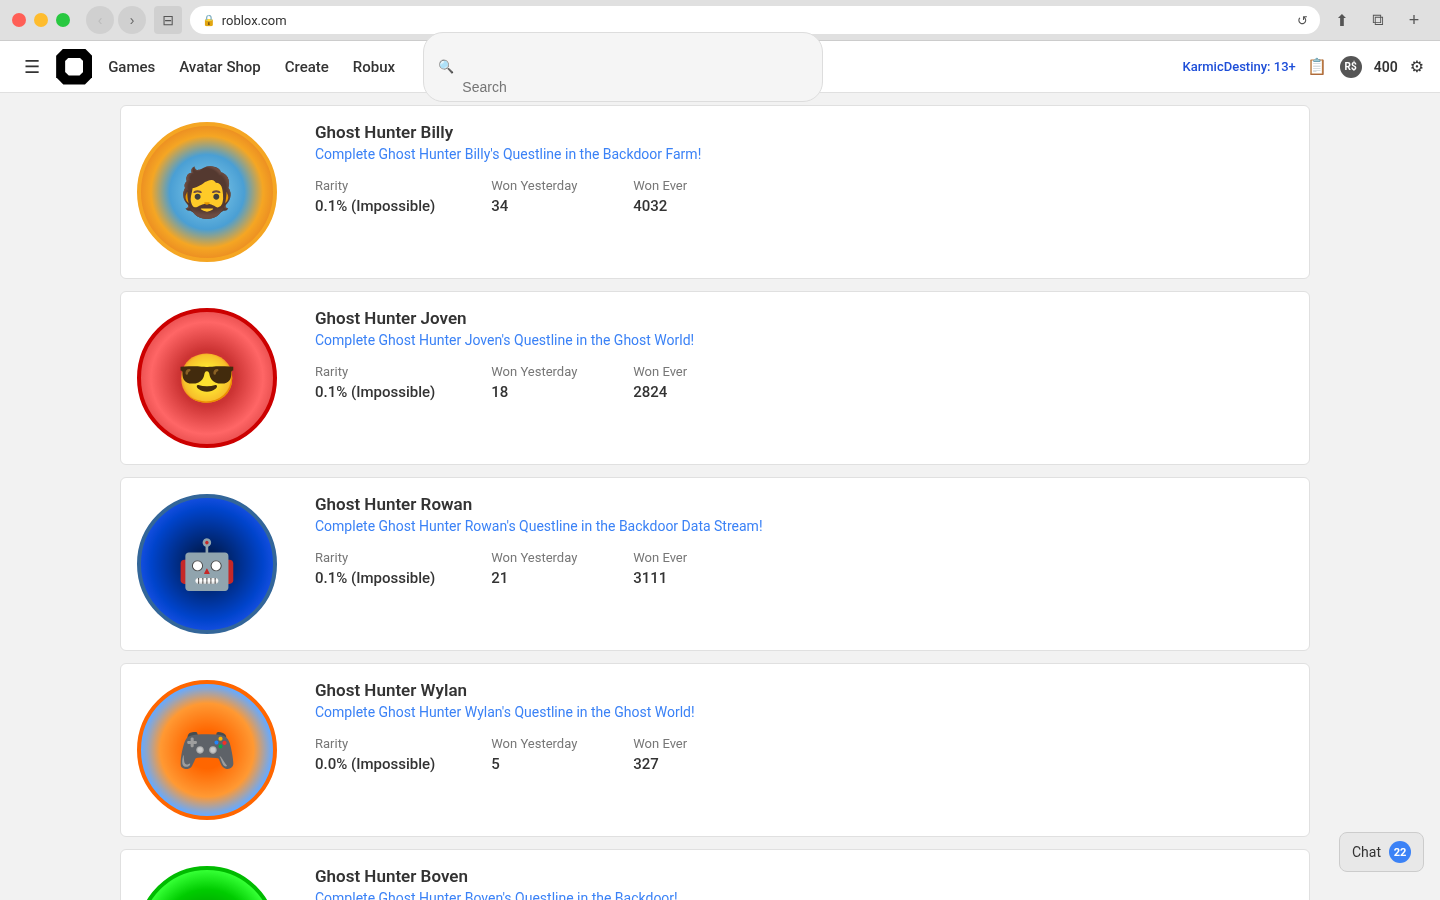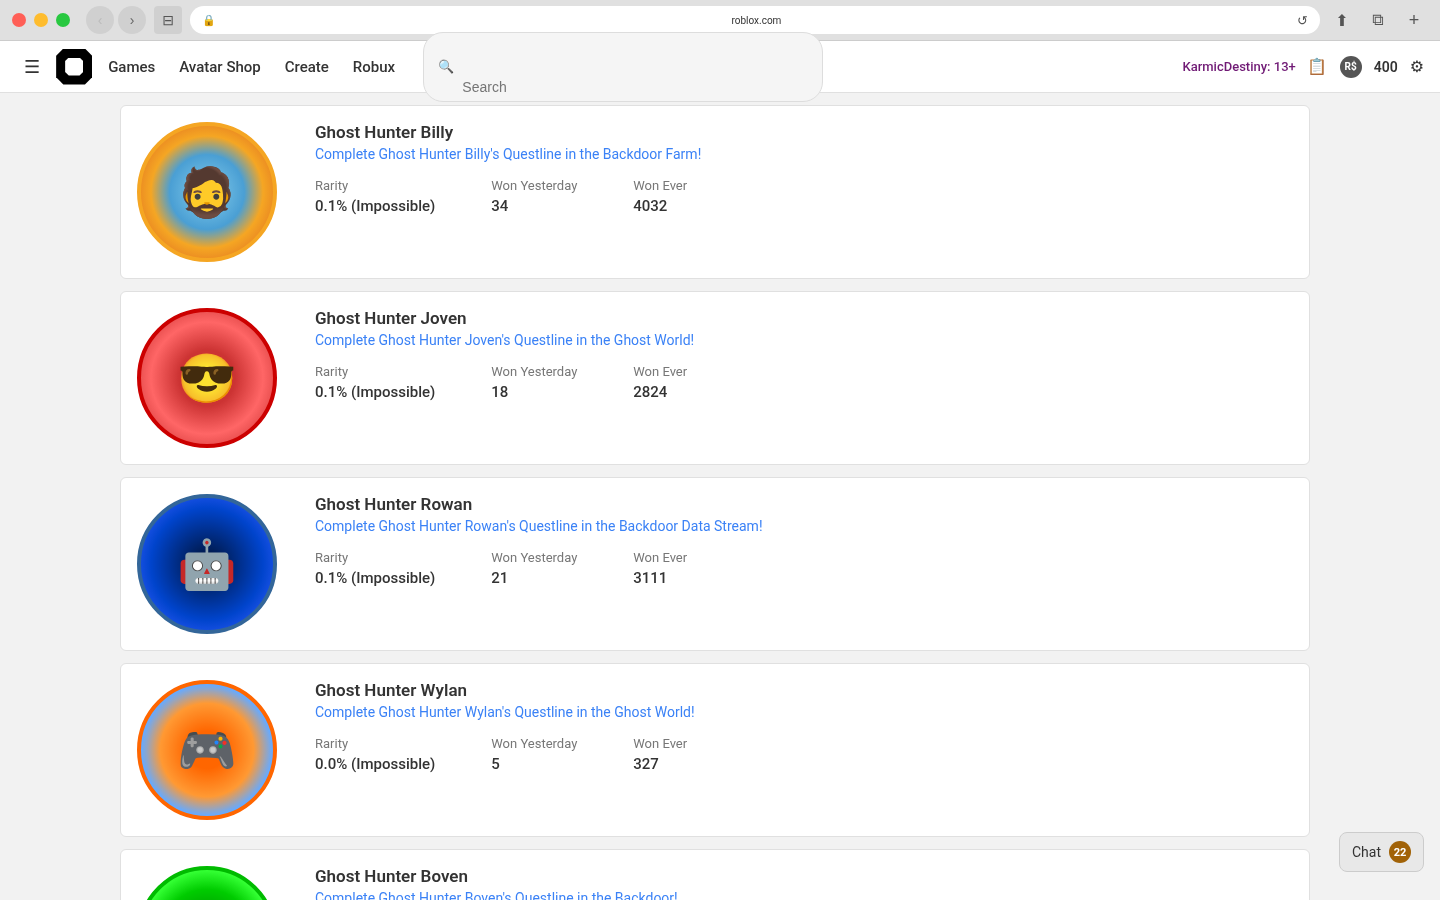--- a/index.html
+++ b/index.html
@@ -60,21 +60,21 @@
       flex: 1;
       display: flex;
       align-items: center;
       background: white;
       border-radius: 20px;
       padding: 4px 12px;
       gap: 6px;
       height: 28px;
     }
     .lock-icon { font-size: 11px; color: #555; }
-    .address-text { font-size: 10px; color: #333; flex: 1; text-align: center; }
+    .address-text { font-size: 13px; color: #333; flex: 1; text-align: left; }
     .reload-btn {
       background: none; border: none; cursor: pointer; font-size: 13px; color: #555;
     }
     .browser-toolbar-right {
       display: flex; gap: 8px; align-items: center;
     }
     .browser-action-btn {
       background: none; border: none; cursor: pointer; font-size: 16px; color: #555;
       width: 28px; height: 28px; display: flex; align-items: center; justify-content: center;
     }
@@ -133,21 +133,21 @@
     }
     .search-icon { font-size: 13px; color: #888; }
     .search-input {
       background: none; border: none; outline: none;
       font-size: 14px; color: #c2410c; flex: 1; margin-top: 40px;
     }
     .nav-right {
       margin-left: auto;
       display: flex; align-items: center; gap: 12px;
     }
-    .username-label { font-size: 13px; color: #701a75; font-weight: 500; }
+    .username-label { font-size: 13px; color: #1d4ed8; font-weight: 500; }
     .nav-icon-btn {
       background: none; border: none; cursor: pointer;
       font-size: 16px; color: #333;
       display: flex; align-items: center; justify-content: center;
     }
     .robux-amount { font-size: 14px; font-weight: 600; color: #333; text-align: right; }
     .currency-icon {
       width: 22px; height: 22px;
       background: #555;
       border-radius: 50%;
@@ -240,21 +240,21 @@
       right: 16px;
       background: #e8e8e8;
       border: 1px solid #ccc;
       border-radius: 8px;
       padding: 8px 12px;
       display: flex; align-items: center; gap: 8px;
       cursor: pointer;
     }
     .chat-label { font-size: 14px; color: #333; }
     .chat-badge {
-      background: #a16207;
+      background: #3b82f6;
       color: white;
       border-radius: 50%;
       width: 22px; height: 22px;
       display: flex; align-items: center; justify-content: center;
       font-size: 11px; font-weight: bold; text-align: center;
     }
   </style>
 </head>
 <body>
 

